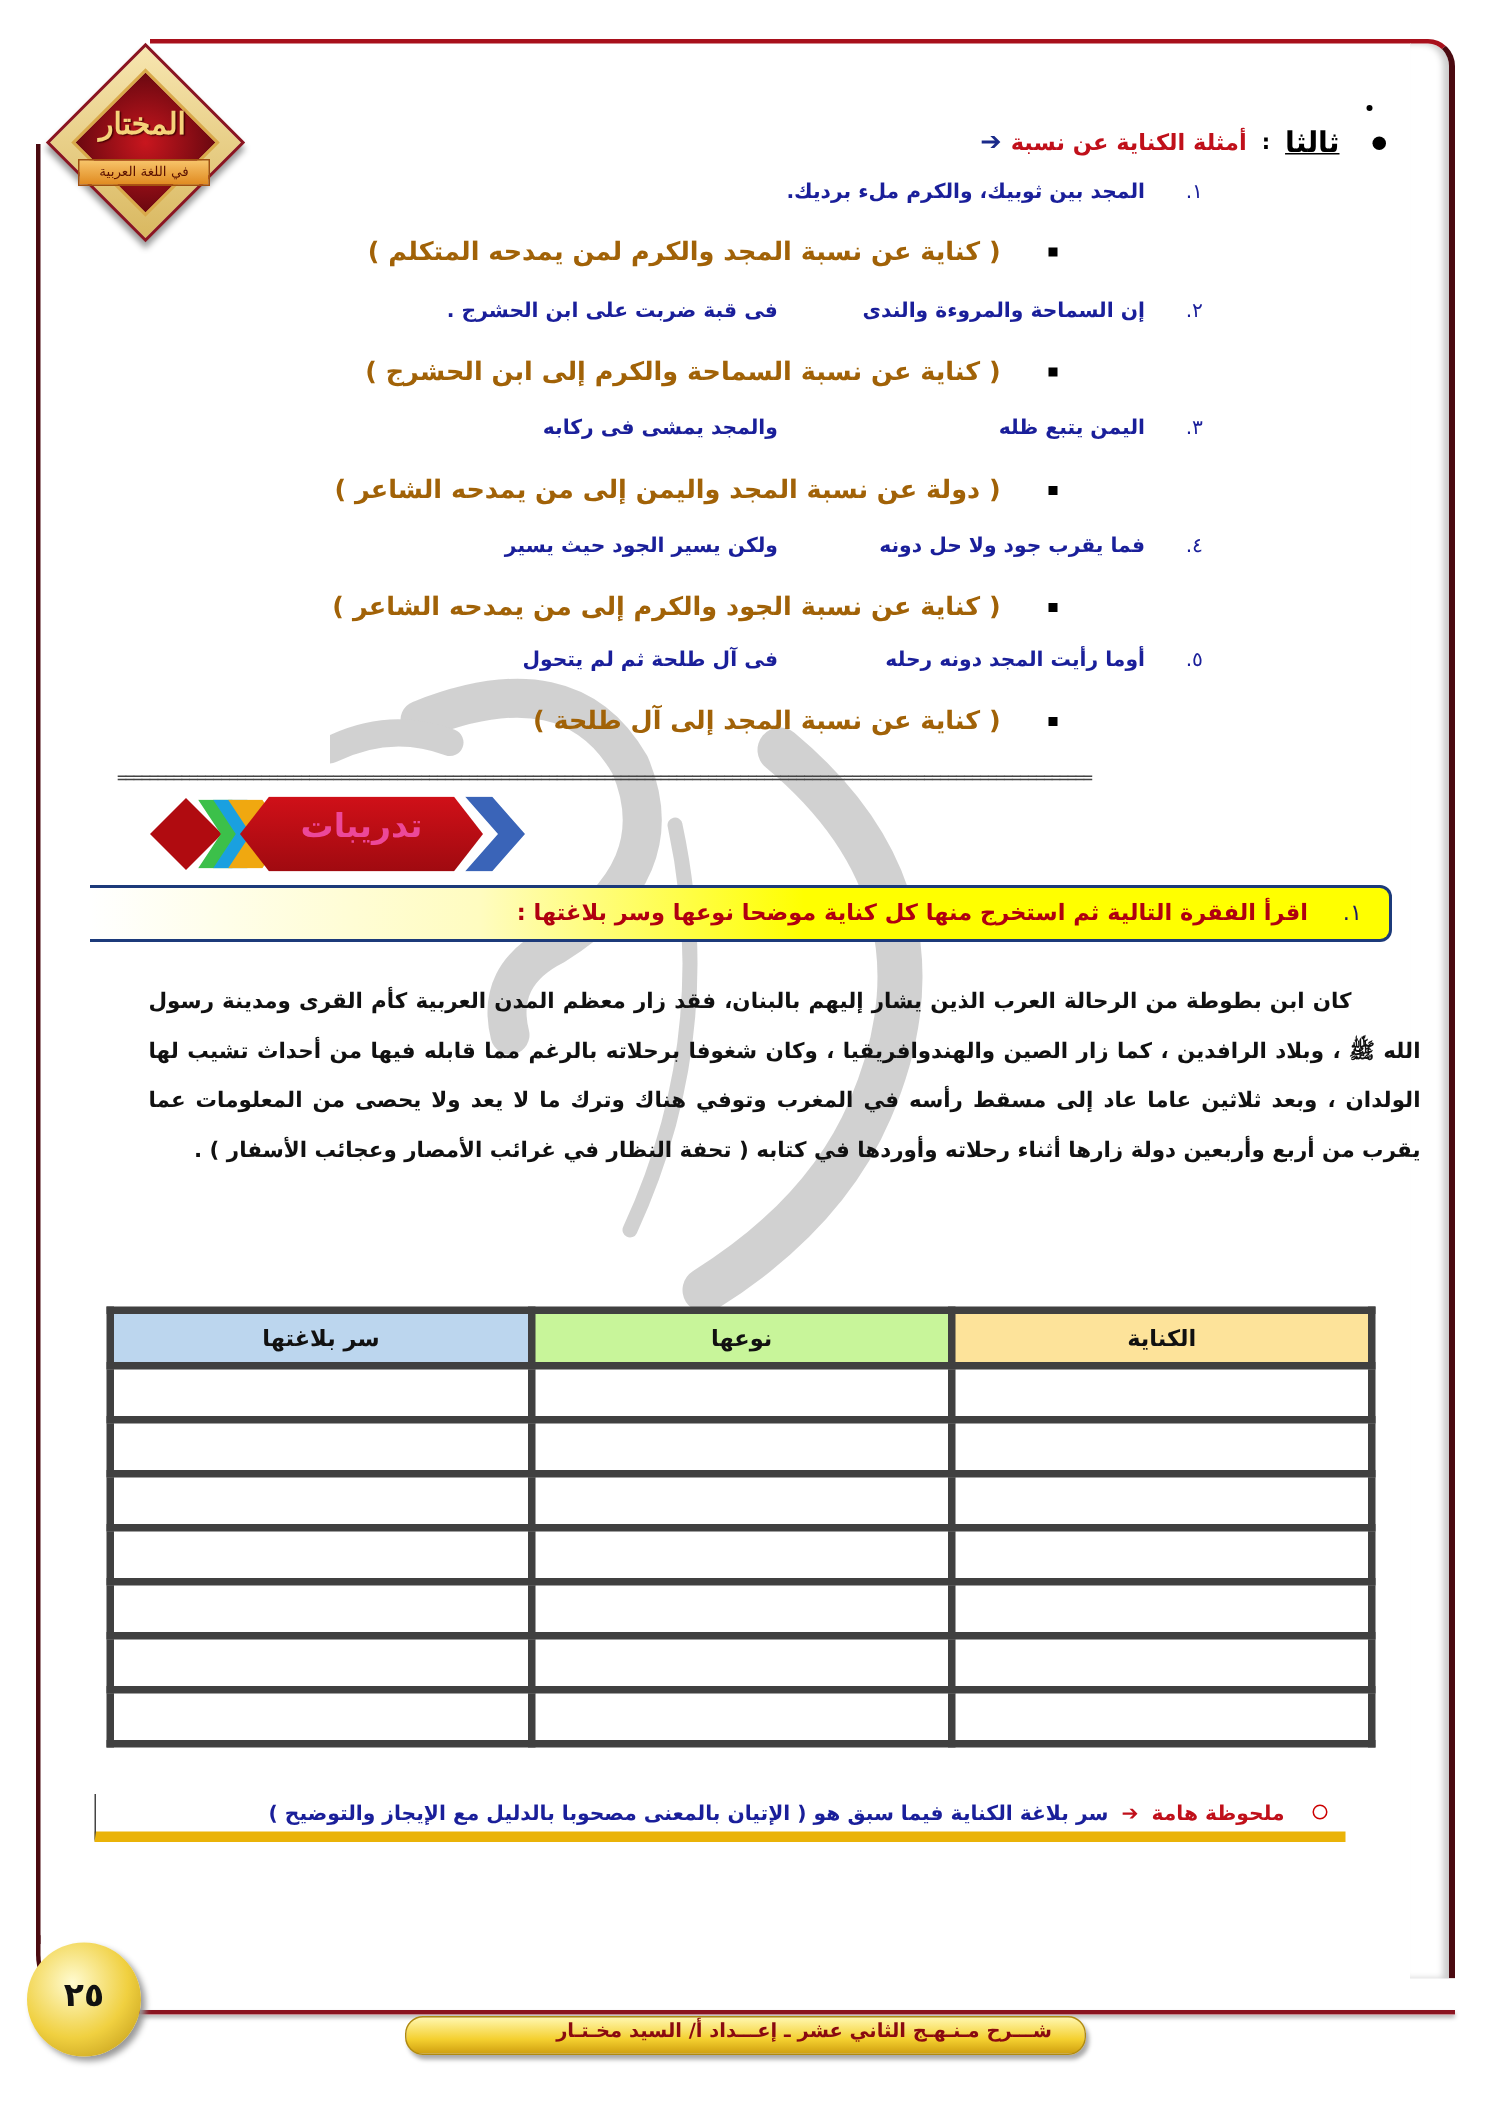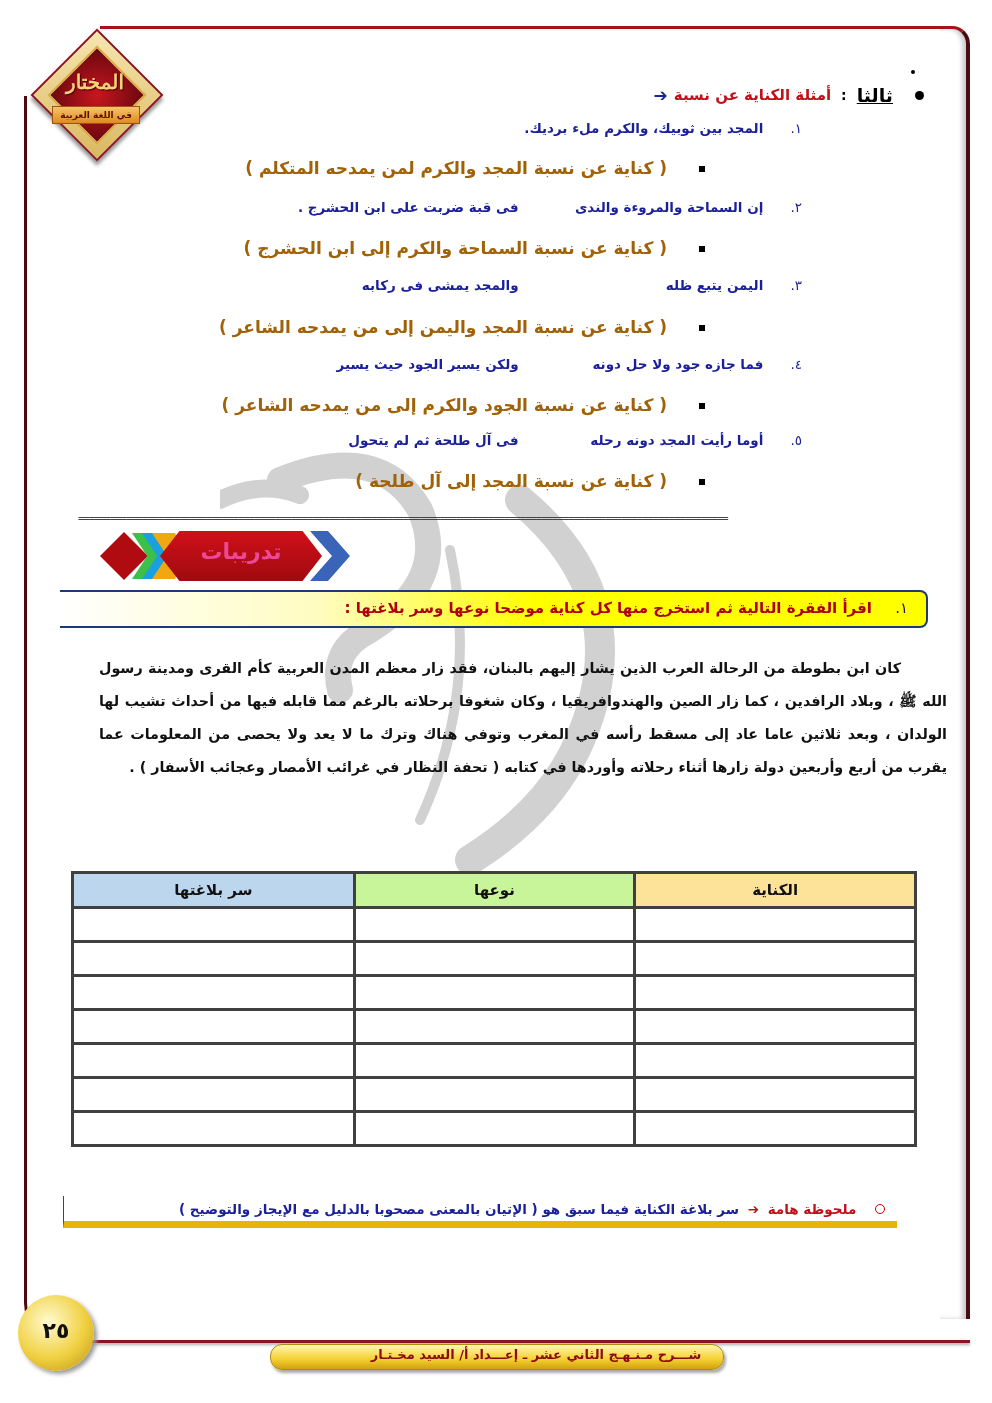--- a/index.html
+++ b/index.html
@@ -17,21 +17,21 @@
 
   
   .logo { position:absolute; left:30px; top:28px; width:130px; height:130px; }
   .logo .diamond-outer { position:absolute; left:20px; top:20px; width:90px; height:90px; transform:rotate(45deg);
      background:linear-gradient(135deg,#f7e6b0,#d9b860); border:2px solid #8a1420; box-shadow:3px 3px 4px #999; }
   .logo .diamond-inner { position:absolute; left:32px; top:32px; width:66px; height:66px; transform:rotate(45deg);
      background:radial-gradient(circle,#c8161e,#6a0810); border:2px solid #d9a94a; }
   .logo .logo-title { position:absolute; left:0; width:130px; top:42px; text-align:center; color:#f5d27a;
      font-family:"DejaVu Serif", serif; font-size:20px; font-weight:bold; text-shadow:1px 1px 1px #400; }
   .logo .logo-ribbon { position:absolute; left:22px; top:78px; width:86px; height:16px; background:linear-gradient(#f7c46a,#e08a20);
-     border:1px solid #a05010; color:#5a1000; font-size:9px; text-align:center; line-height:16px; font-weight:bold; }
+     border:1px solid #a05010; color:#5a1000; font-size:9px; text-align:center; line-height:16px; font-weight:normal; }
   .tiny-dot { position:absolute; left:911px; top:70px; width:4px; height:4px; background:#000; border-radius:50%; }
   .section-head { position:absolute; right:68px; top:84px; display:flex; align-items:center; gap:6px; direction:rtl; }
   .bullet { width:9px; height:9px; border-radius:50%; background:#000; margin-left:16px; }
   .sec-label { font-size:19px; font-weight:bold; color:#000; text-decoration:underline; }
   .sec-colon { font-size:14px; font-weight:bold; color:#000; margin:0 4px; }
   .sec-title { font-size:15px; font-weight:bold; color:#c0101a; }
   .sec-arrow { color:#1a2a8a; font-size:17px; font-weight:bold; }
 
   .ex-line { position:absolute; right:190px; direction:rtl; font-size:13.5px; font-weight:bold; color:#1a1f9a; white-space:nowrap; }
   .ex-num { display:inline-block; width:34px; color:#1a1f9a; font-weight:normal; }
@@ -60,21 +60,21 @@
   .instr-text { position:absolute; right:18px; top:7px; direction:rtl; font-size:15px; font-weight:bold; color:#b00010; white-space:nowrap; }
   .instr-num { color:#1a1a6a; font-weight:normal; margin-left:18px; }
 
   
   .para { position:absolute; left:72px; top:652px; width:848px; direction:rtl; text-align:justify;
           font-size:14.3px; font-weight:bold; color:#111; line-height:33px;margin-left:27px; }
   .para .first { padding-right:46px; }
 
   
   .tbl { position:absolute; left:71px; top:871px; width:846px; border-collapse:collapse; direction:rtl; }
-  .tbl td, .tbl th { border:3px solid #404040; height:31px; padding:0; }
+  .tbl td, .tbl th { border:5px solid #404040; height:31px; padding:0; }
   .tbl th { height:32px; font-size:15px; font-weight:bold; color:#111; }
   .th-kinaya { background:#fde39a; width:33.3%; }
   .th-type { background:#c8f59a; width:33.3%; }
   .th-secret { background:#bcd6ee; }
 
   
   .note-box { position:absolute; left:63px; top:1196px; width:834px; height:32px; border-left:1px solid #444;
               border-bottom:7px solid #eab308; box-sizing:border-box; }
   .note-text { position:absolute; right:12px; top:5px; direction:rtl; font-size:13.5px; font-weight:bold; white-space:nowrap; }
   .note-circle { display:inline-block; width:8px; height:8px; border:1px solid #c00; border-radius:50%; margin-left:14px; }
@@ -147,26 +147,26 @@
   <span>( كناية عن نسبة السماحة والكرم إلى ابن الحشرج )</span>
 </div>
 
 <div class="ex-line" style="top:277px;">
   <span class="ex-num">٣.</span>
   <span style="display:inline-block;width:240px;">اليمن يتبع ظله</span>
   <span class="hemi2">والمجد يمشى فى ركابه</span>
 </div>
 <div class="note-line" style="top:317px;">
   <span class="sq"></span>
-  <span>( كناية عن نسبة المجد واليمن إلى من يمدحه الشاعر )</span>
+  <span>( دولة عن نسبة المجد واليمن إلى من يمدحه الشاعر )</span>
 </div>
 
 <div class="ex-line" style="top:356px;">
   <span class="ex-num">٤.</span>
-  <span style="display:inline-block;width:240px;">فما جازه جود ولا حل دونه</span>
+  <span style="display:inline-block;width:240px;">فما يقرب جود ولا حل دونه</span>
   <span class="hemi2">ولكن يسير الجود حيث يسير</span>
 </div>
 <div class="note-line" style="top:395px;">
   <span class="sq"></span>
   <span>( كناية عن نسبة الجود والكرم إلى من يمدحه الشاعر )</span>
 </div>
 
 <div class="ex-line" style="top:432px;">
   <span class="ex-num">٥.</span>
   <span style="display:inline-block;width:240px;">أوما رأيت المجد دونه رحله</span>

